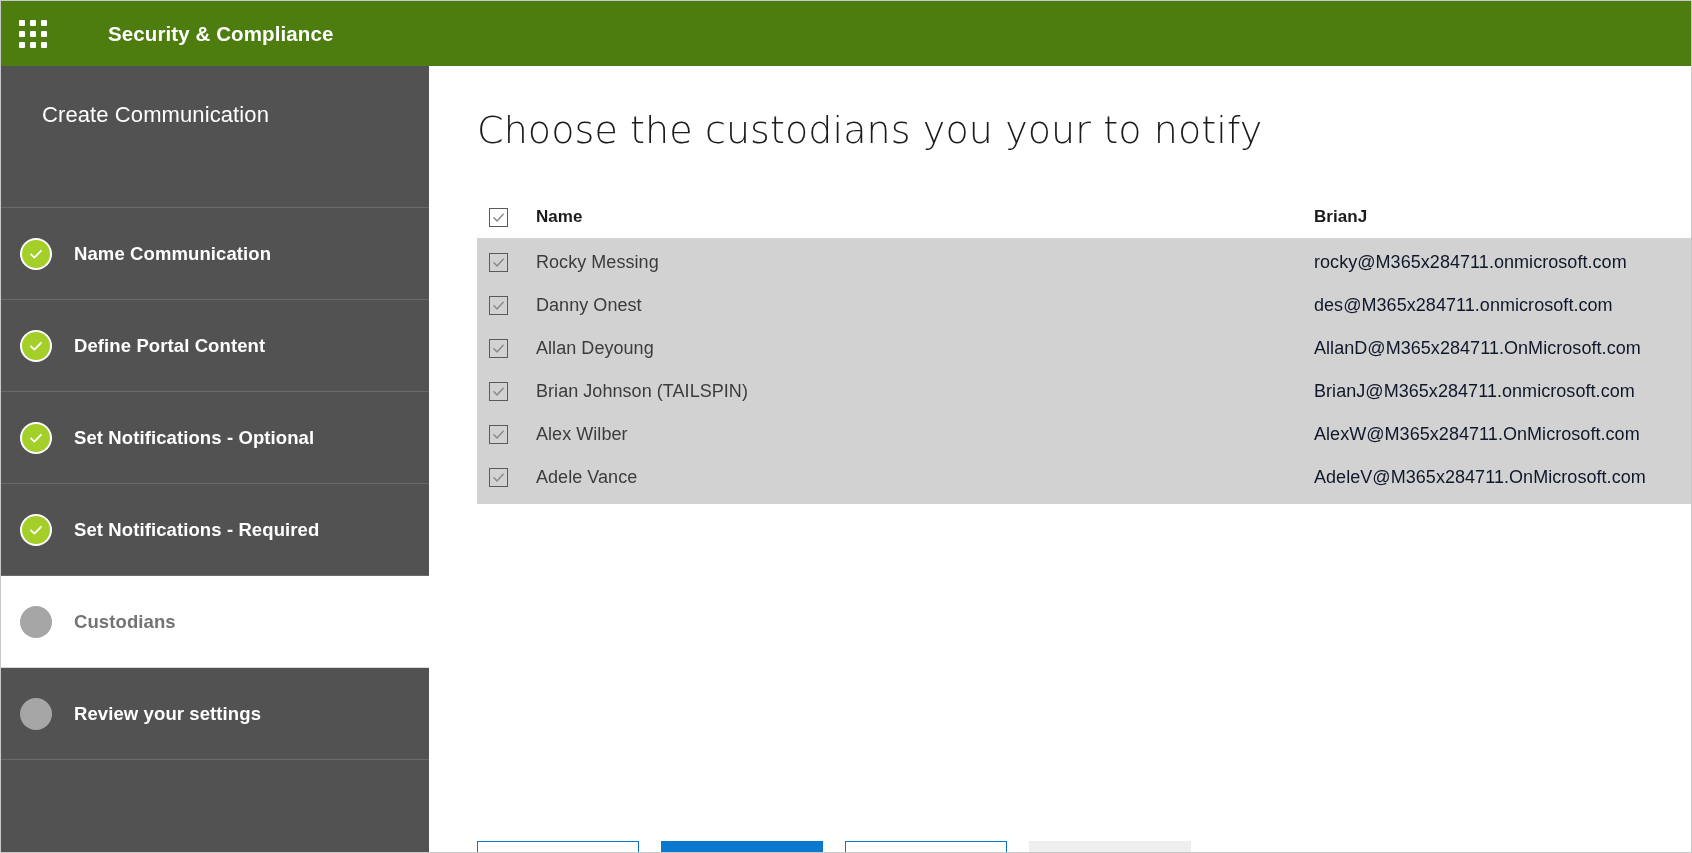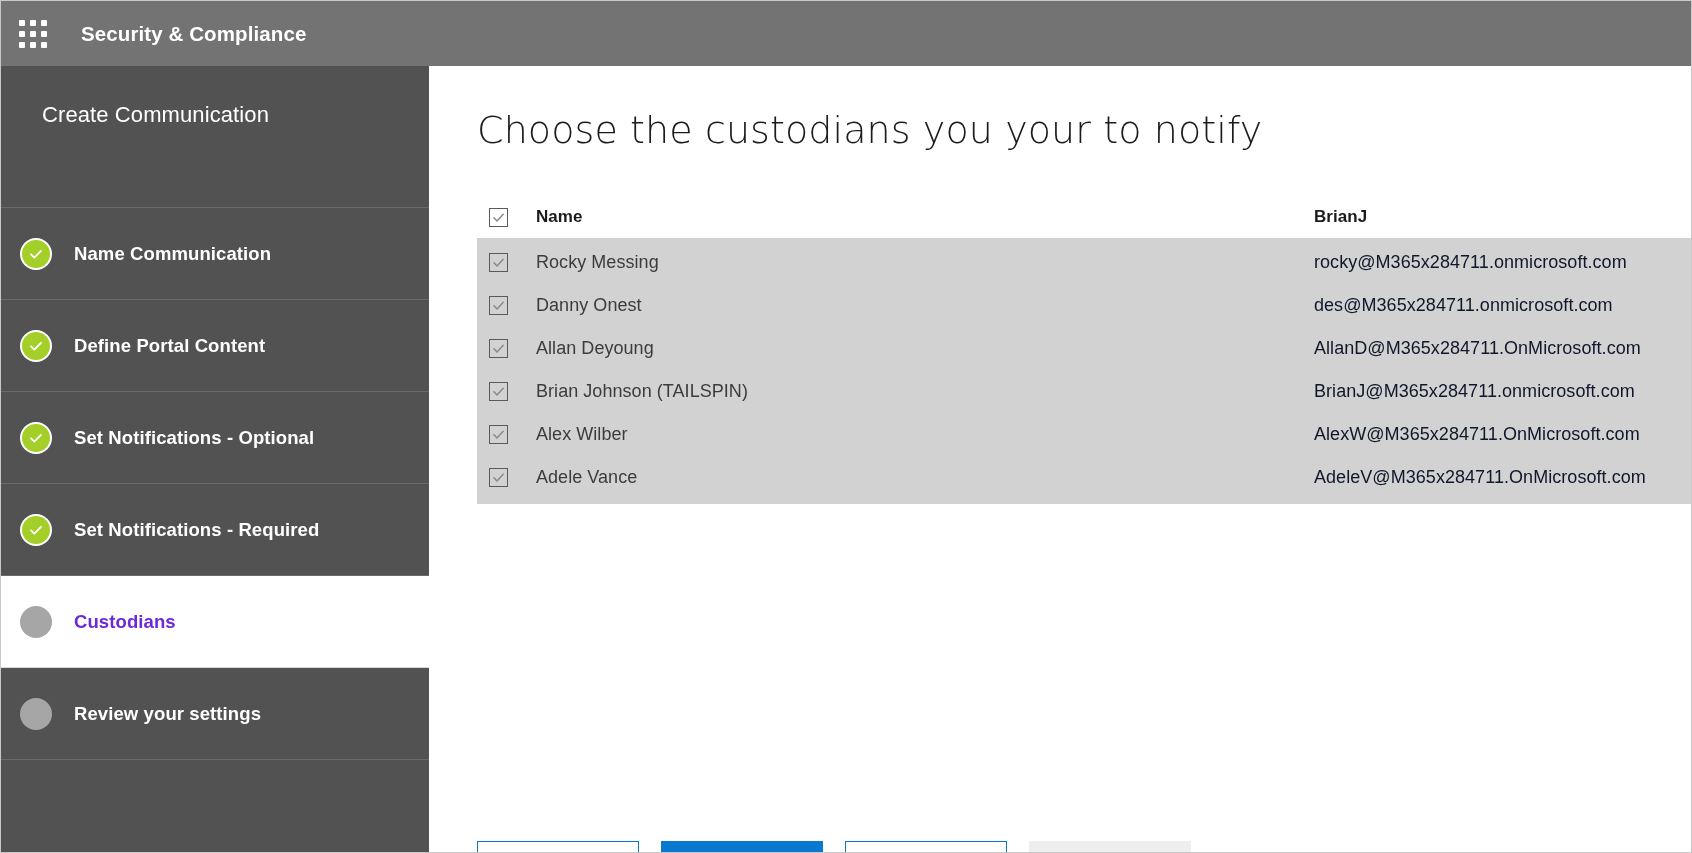--- a/index.html
+++ b/index.html
@@ -19,25 +19,26 @@
     height: 853px;
     box-sizing: border-box;
     border: 1px solid #c8c8c8;
     background: #ffffff;
     overflow: hidden;
   }
 
   
   .topbar {
     height: 65px;
-    background: #737373;
+    background: #4d7c0f;
     display: flex;
     align-items: center;
     box-sizing: border-box;
     padding-left: 12px;
+    gap: 27px;
   }
   .waffle {
     width: 40px;
     height: 40px;
     display: grid;
     grid-template-columns: repeat(3, 6px);
     grid-template-rows: repeat(3, 6px);
     gap: 5px;
     justify-content: center;
     align-content: center;
@@ -122,21 +123,21 @@
   .step-icon.done svg {
     display: block;
   }
   .step-label {
     font-size: 18.5px;
     font-weight: bold;
     color: #ffffff;
     letter-spacing: 0.1px;
   }
   .step.active .step-label {
-    color: #6d28d9;
+    color: #737373;
   }
   .sidebar-filler {
     flex: 1 1 auto;
     background: #525252;
   }
 
   
   .content {
     flex: 1 1 auto;
     background: #ffffff;

